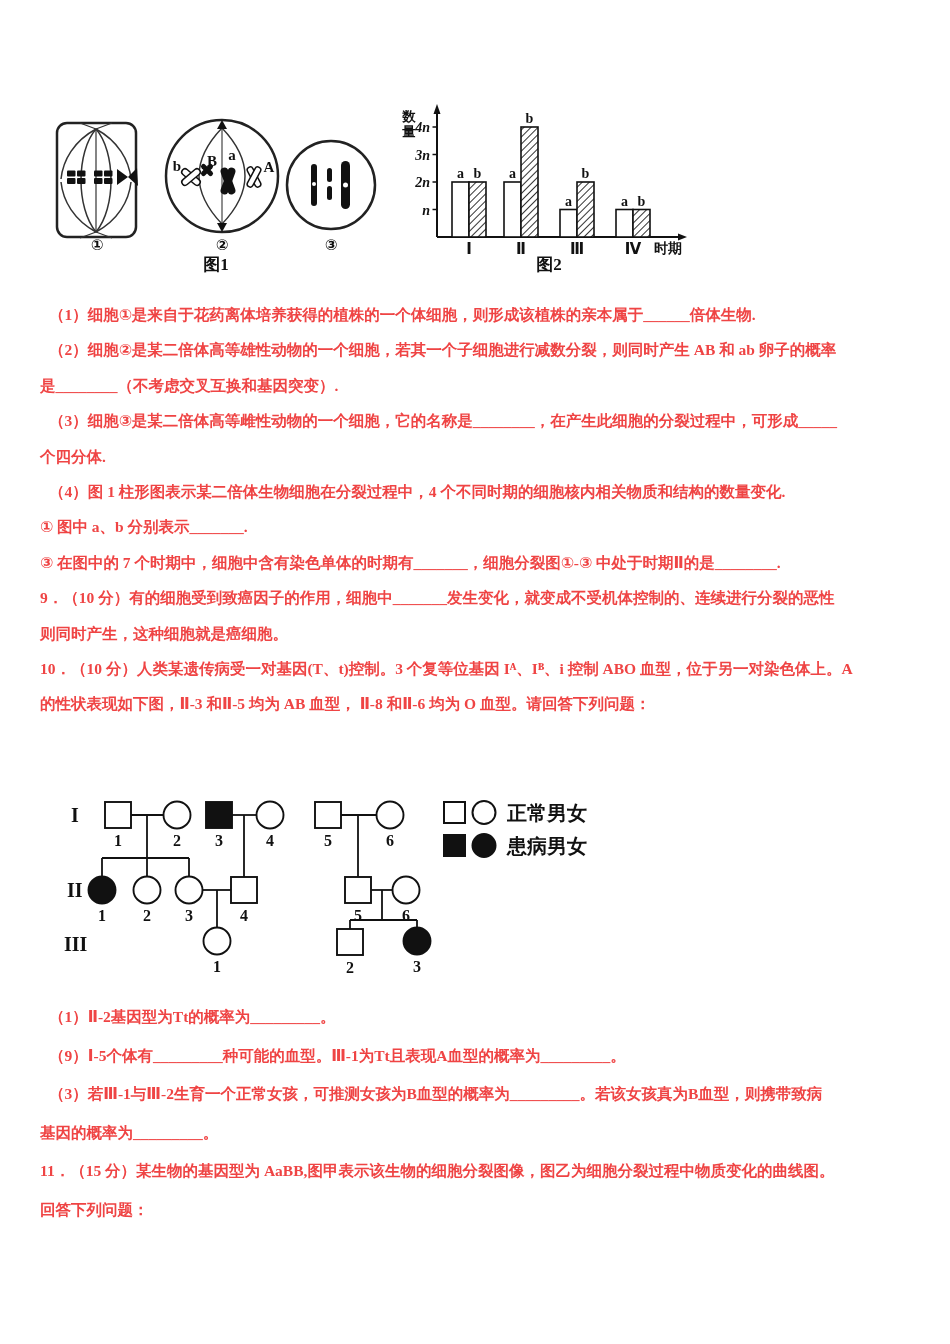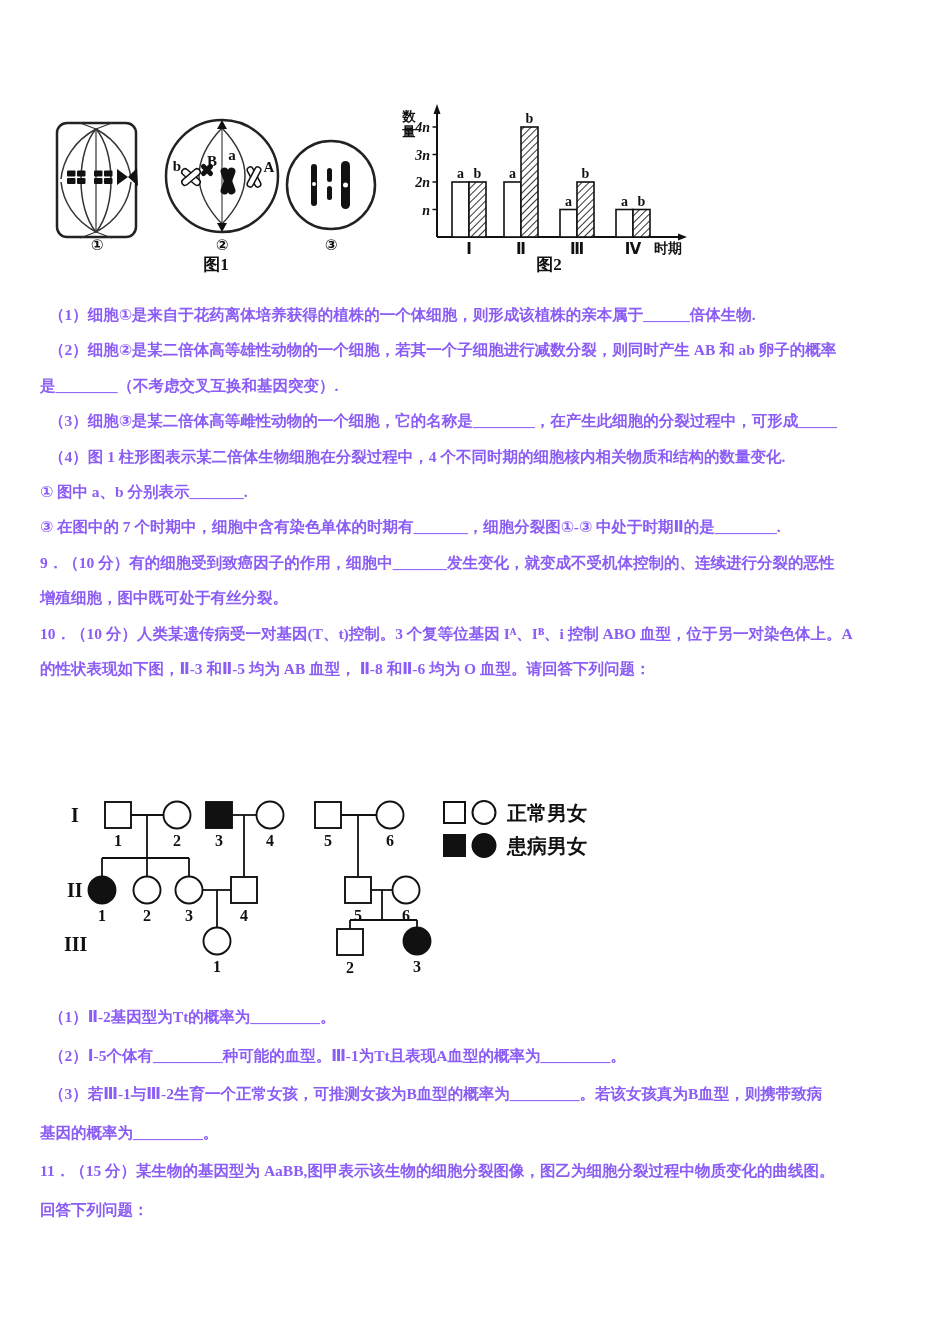--- a/index.html
+++ b/index.html
@@ -2,21 +2,21 @@
 <html><head>
 <meta charset="utf-8">
 <style>
   html,body{margin:0;padding:0;background:#fff;}
   #page{position:relative;width:950px;height:1344px;background:#ffffff;overflow:hidden;
         font-family:"Liberation Serif","DejaVu Sans",serif;color:#111;}
   .figsvg{position:absolute;}
   .tblock{position:absolute;left:40px;width:882px;}
   .tline{margin:0;height:35.4px;line-height:35.4px;white-space:nowrap;
          font-family:"Liberation Serif","DejaVu Sans",serif;font-weight:700;
-         font-size:15.5px;color:#8b5cf6;}
+         font-size:15.5px;color:#ef4444;}
   .b2 .tline{height:38.6px;line-height:38.6px;}
   .ind{padding-left:9px;}
   text{fill:#111;}
   .st-serif-b{font-family:"Liberation Serif","DejaVu Sans",serif;font-weight:bold;}
   .st-sans-b{font-family:"Liberation Sans","DejaVu Sans",sans-serif;font-weight:bold;}
   .st-tick{font-family:"Liberation Serif","DejaVu Sans",serif;font-weight:bold;font-style:italic;}
 </style>
 </head>
 <body>
 
@@ -156,25 +156,26 @@
       </g>
     <text x="668" y="253" text-anchor="middle" class="st-serif-b" font-size="14">时期</text>
     <text x="549" y="270" text-anchor="middle" class="st-serif-b" font-size="17">图2</text>
   </svg>
 
   <div id="text-block-1" class="tblock" style="top:297px">
       <p class="tline ind">（1）细胞①是来自于花药离体培养获得的植株的一个体细胞，则形成该植株的亲本属于______倍体生物.</p>
       <p class="tline ind">（2）细胞②是某二倍体高等雄性动物的一个细胞，若其一个子细胞进行减数分裂，则同时产生 AB 和 ab 卵子的概率</p>
       <p class="tline">是________（不考虑交叉互换和基因突变）.</p>
       <p class="tline ind">（3）细胞③是某二倍体高等雌性动物的一个细胞，它的名称是________，在产生此细胞的分裂过程中，可形成_____</p>
+      <p class="tline">个四分体.</p>
       <p class="tline ind">（4）图 1 柱形图表示某二倍体生物细胞在分裂过程中，4 个不同时期的细胞核内相关物质和结构的数量变化.</p>
       <p class="tline">① 图中 a、b 分别表示_______.</p>
       <p class="tline">③ 在图中的 7 个时期中，细胞中含有染色单体的时期有_______，细胞分裂图①-③ 中处于时期Ⅱ的是________.</p>
       <p class="tline">9．（10 分）有的细胞受到致癌因子的作用，细胞中_______发生变化，就变成不受机体控制的、连续进行分裂的恶性</p>
-      <p class="tline">增殖细胞，图中既可处于有丝分裂。</p>
+      <p class="tline">则同时产生，这种细胞就是癌细胞。</p>
       <p class="tline">10．（10 分）人类某遗传病受一对基因(T、t)控制。3 个复等位基因 Iᴬ、Iᴮ、i 控制 ABO 血型，位于另一对染色体上。A</p>
       <p class="tline">的性状表现如下图，Ⅱ-3 和Ⅱ-5 均为 AB 血型， Ⅱ-8 和Ⅱ-6 均为 O 血型。请回答下列问题：</p>
     </div>
 
   <svg id="pedigree-svg" class="figsvg" style="left:40px;top:790px" width="570" height="200" viewBox="40 790 570 200">
       <line x1="131" y1="815" x2="164" y2="815" stroke="#111" stroke-width="1.8"></line>
       <line x1="232" y1="815" x2="256.5" y2="815" stroke="#111" stroke-width="1.8"></line>
       <line x1="341" y1="815" x2="376.5" y2="815" stroke="#111" stroke-width="1.8"></line>
       <line x1="202.5" y1="890" x2="231" y2="890" stroke="#111" stroke-width="1.8"></line>
       <line x1="371" y1="890" x2="392.5" y2="890" stroke="#111" stroke-width="1.8"></line>
@@ -226,20 +227,20 @@
       <rect x="444" y="802" width="21" height="21" fill="#fff" stroke="#111" stroke-width="2"></rect>
       <circle cx="484" cy="812.5" r="11.5" fill="#fff" stroke="#111" stroke-width="2"></circle>
       <text x="507" y="820" font-size="20" class="st-sans-b">正常男女</text>
       <rect x="444" y="835" width="21" height="21" fill="#111" stroke="#111" stroke-width="2"></rect>
       <circle cx="484" cy="845.5" r="11.5" fill="#111" stroke="#111" stroke-width="2"></circle>
       <text x="507" y="853" font-size="20" class="st-sans-b">患病男女</text>
     </svg>
 
   <div id="text-block-2" class="tblock b2" style="top:998px">
       <p class="tline ind">（1）Ⅱ-2基因型为Tt的概率为_________。</p>
-      <p class="tline ind">（2）Ⅰ-5个体有_________种可能的血型。Ⅲ-1为Tt且表现A血型的概率为_________。</p>
+      <p class="tline ind">（9）Ⅰ-5个体有_________种可能的血型。Ⅲ-1为Tt且表现A血型的概率为_________。</p>
       <p class="tline ind">（3）若Ⅲ-1与Ⅲ-2生育一个正常女孩，可推测女孩为B血型的概率为_________。若该女孩真为B血型，则携带致病</p>
       <p class="tline">基因的概率为_________。</p>
       <p class="tline">11．（15 分）某生物的基因型为 AaBB,图甲表示该生物的细胞分裂图像，图乙为细胞分裂过程中物质变化的曲线图。</p>
       <p class="tline">回答下列问题：</p>
     </div>
 
 </div>
 
 </body></html>

